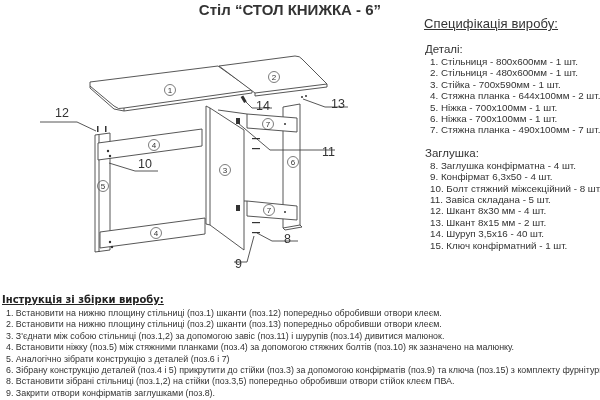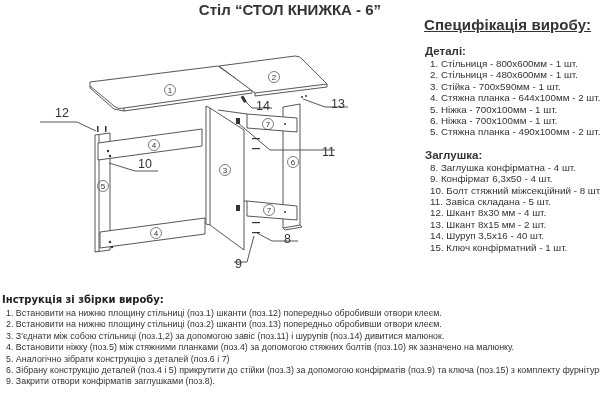--- a/index.html
+++ b/index.html
@@ -1,26 +1,26 @@
 <!DOCTYPE html>
 <html><head>
   <meta charset="utf-8">
   <style>
     html, body { margin:0; padding:0; background:#ffffff; }
     body { width:600px; height:400px; position:relative; overflow:hidden; font-family:"Liberation Sans", sans-serif; color:#2a2a2a; }
     .title { position:absolute; left:0; top:1px; width:600px; text-align:center; font-size:15px; font-weight:bold; color:#333; padding-left:0; }
     .title span { position:relative; left:-10px; }
     .drawing { position:absolute; left:40px; top:30px; width:340px; height:250px; }
     .spec { position:absolute; left:424px; top:16px; width:176px; }
-    .spec-title { font-size:15px; font-weight:bold; text-decoration:underline; color:#333; margin-bottom:12px; letter-spacing:0.1px; }
-    .spec-h { font-size:11.5px; font-weight:bold; color:#333; margin:0 0 1px 1px; }
+    .spec-title { font-size:13px; font-weight:normal; text-decoration:underline; color:#333; margin-bottom:12px; letter-spacing:0.1px; }
+    .spec-h { font-size:11.5px; font-weight:normal; color:#333; margin:0 0 1px 1px; }
     .spec-list { list-style:none; margin:0 0 11px 4px; padding:0; }
     .spec-list li { font-size:9.8px; line-height:11.4px; color:#333; white-space:nowrap; margin-left:2px; }
     .instr { position:absolute; left:2px; top:294px; width:598px; }
-    .instr-title { font-family:"DejaVu Sans", sans-serif; font-size:10px; font-weight:bold; color:#222; margin-bottom:3px; }
+    .instr-title { font-family:"DejaVu Sans", sans-serif; font-size:10px; font-weight:bold; text-decoration:underline; color:#222; margin-bottom:3px; }
     .instr-list { list-style:none; margin:0; padding:0 0 0 4px; }
     .instr-list li { font-size:8.9px; line-height:11.4px; color:#333; white-space:nowrap; }
     svg text { font-family:"Liberation Sans", sans-serif; }
   </style>
 </head>
 <body>
 
 <div class="title"><span>Стіл “СТОЛ КНИЖКА - 6”</span></div>
 
 <svg class="drawing" viewBox="40 30 340 250" width="340" height="250" xmlns="http://www.w3.org/2000/svg">
@@ -117,21 +117,21 @@
 <div class="spec">
   <div class="spec-title">Специфікація виробу:</div>
   <div class="spec-h">Деталі:</div>
   <ul class="spec-list">
     <li>1. Стільниця - 800х600мм - 1 шт.</li>
     <li>2. Стільниця - 480х600мм - 1 шт.</li>
     <li>3. Стійка - 700х590мм - 1 шт.</li>
     <li>4. Стяжна планка - 644х100мм - 2 шт.</li>
     <li>5. Ніжка - 700х100мм - 1 шт.</li>
     <li>6. Ніжка - 700х100мм - 1 шт.</li>
-    <li>5. Стяжна планка - 490х100мм - 2 шт.</li>
+    <li>7. Стяжна планка - 490х100мм - 7 шт.</li>
   </ul>
   <div class="spec-h">Заглушка:</div>
   <ul class="spec-list">
     <li>8. Заглушка конфірматна - 4 шт.</li>
     <li>9. Конфірмат 6,3х50 - 4 шт.</li>
     <li>10. Болт стяжний міжсекційний - 8 шт.</li>
     <li>11. Завіса складана - 5 шт.</li>
     <li>12. Шкант 8х30 мм - 4 шт.</li>
     <li>13. Шкант 8х15 мм - 2 шт.</li>
     <li>14. Шуруп 3,5х16 - 40 шт.</li>
@@ -141,15 +141,16 @@
 
 <div class="instr">
   <div class="instr-title">Інструкція зі збірки виробу:</div>
   <ul class="instr-list">
     <li>1. Встановити на нижню площину стільниці (поз.1) шканти (поз.12) попередньо обробивши отвори клеєм.</li>
     <li>2. Встановити на нижню площину стільниці (поз.2) шканти (поз.13) попередньо обробивши отвори клеєм.</li>
     <li>3. З'єднати між собою стільниці (поз.1,2) за допомогою завіс (поз.11) і шурупів (поз.14) дивитися малюнок.</li>
     <li>4. Встановити ніжку (поз.5) між стяжними планками (поз.4) за допомогою стяжних болтів (поз.10) як зазначено на малюнку.</li>
     <li>5. Аналогічно зібрати конструкцію з деталей (поз.6 і 7)</li>
     <li>6. Зібрану конструкцію деталей (поз.4 і 5) прикрутити до стійки (поз.3) за допомогою конфірматів (поз.9) та ключа (поз.15) з комплекту фурнітури.</li>
+    <li>8. Встановити зібрані стільниці (поз.1,2) на стійки (поз.3,5) попередньо обробивши отвори стійок клеєм ПВА.</li>
     <li>9. Закрити отвори конфірматів заглушками (поз.8).</li>
   </ul>
 </div>
 
 </body></html>

